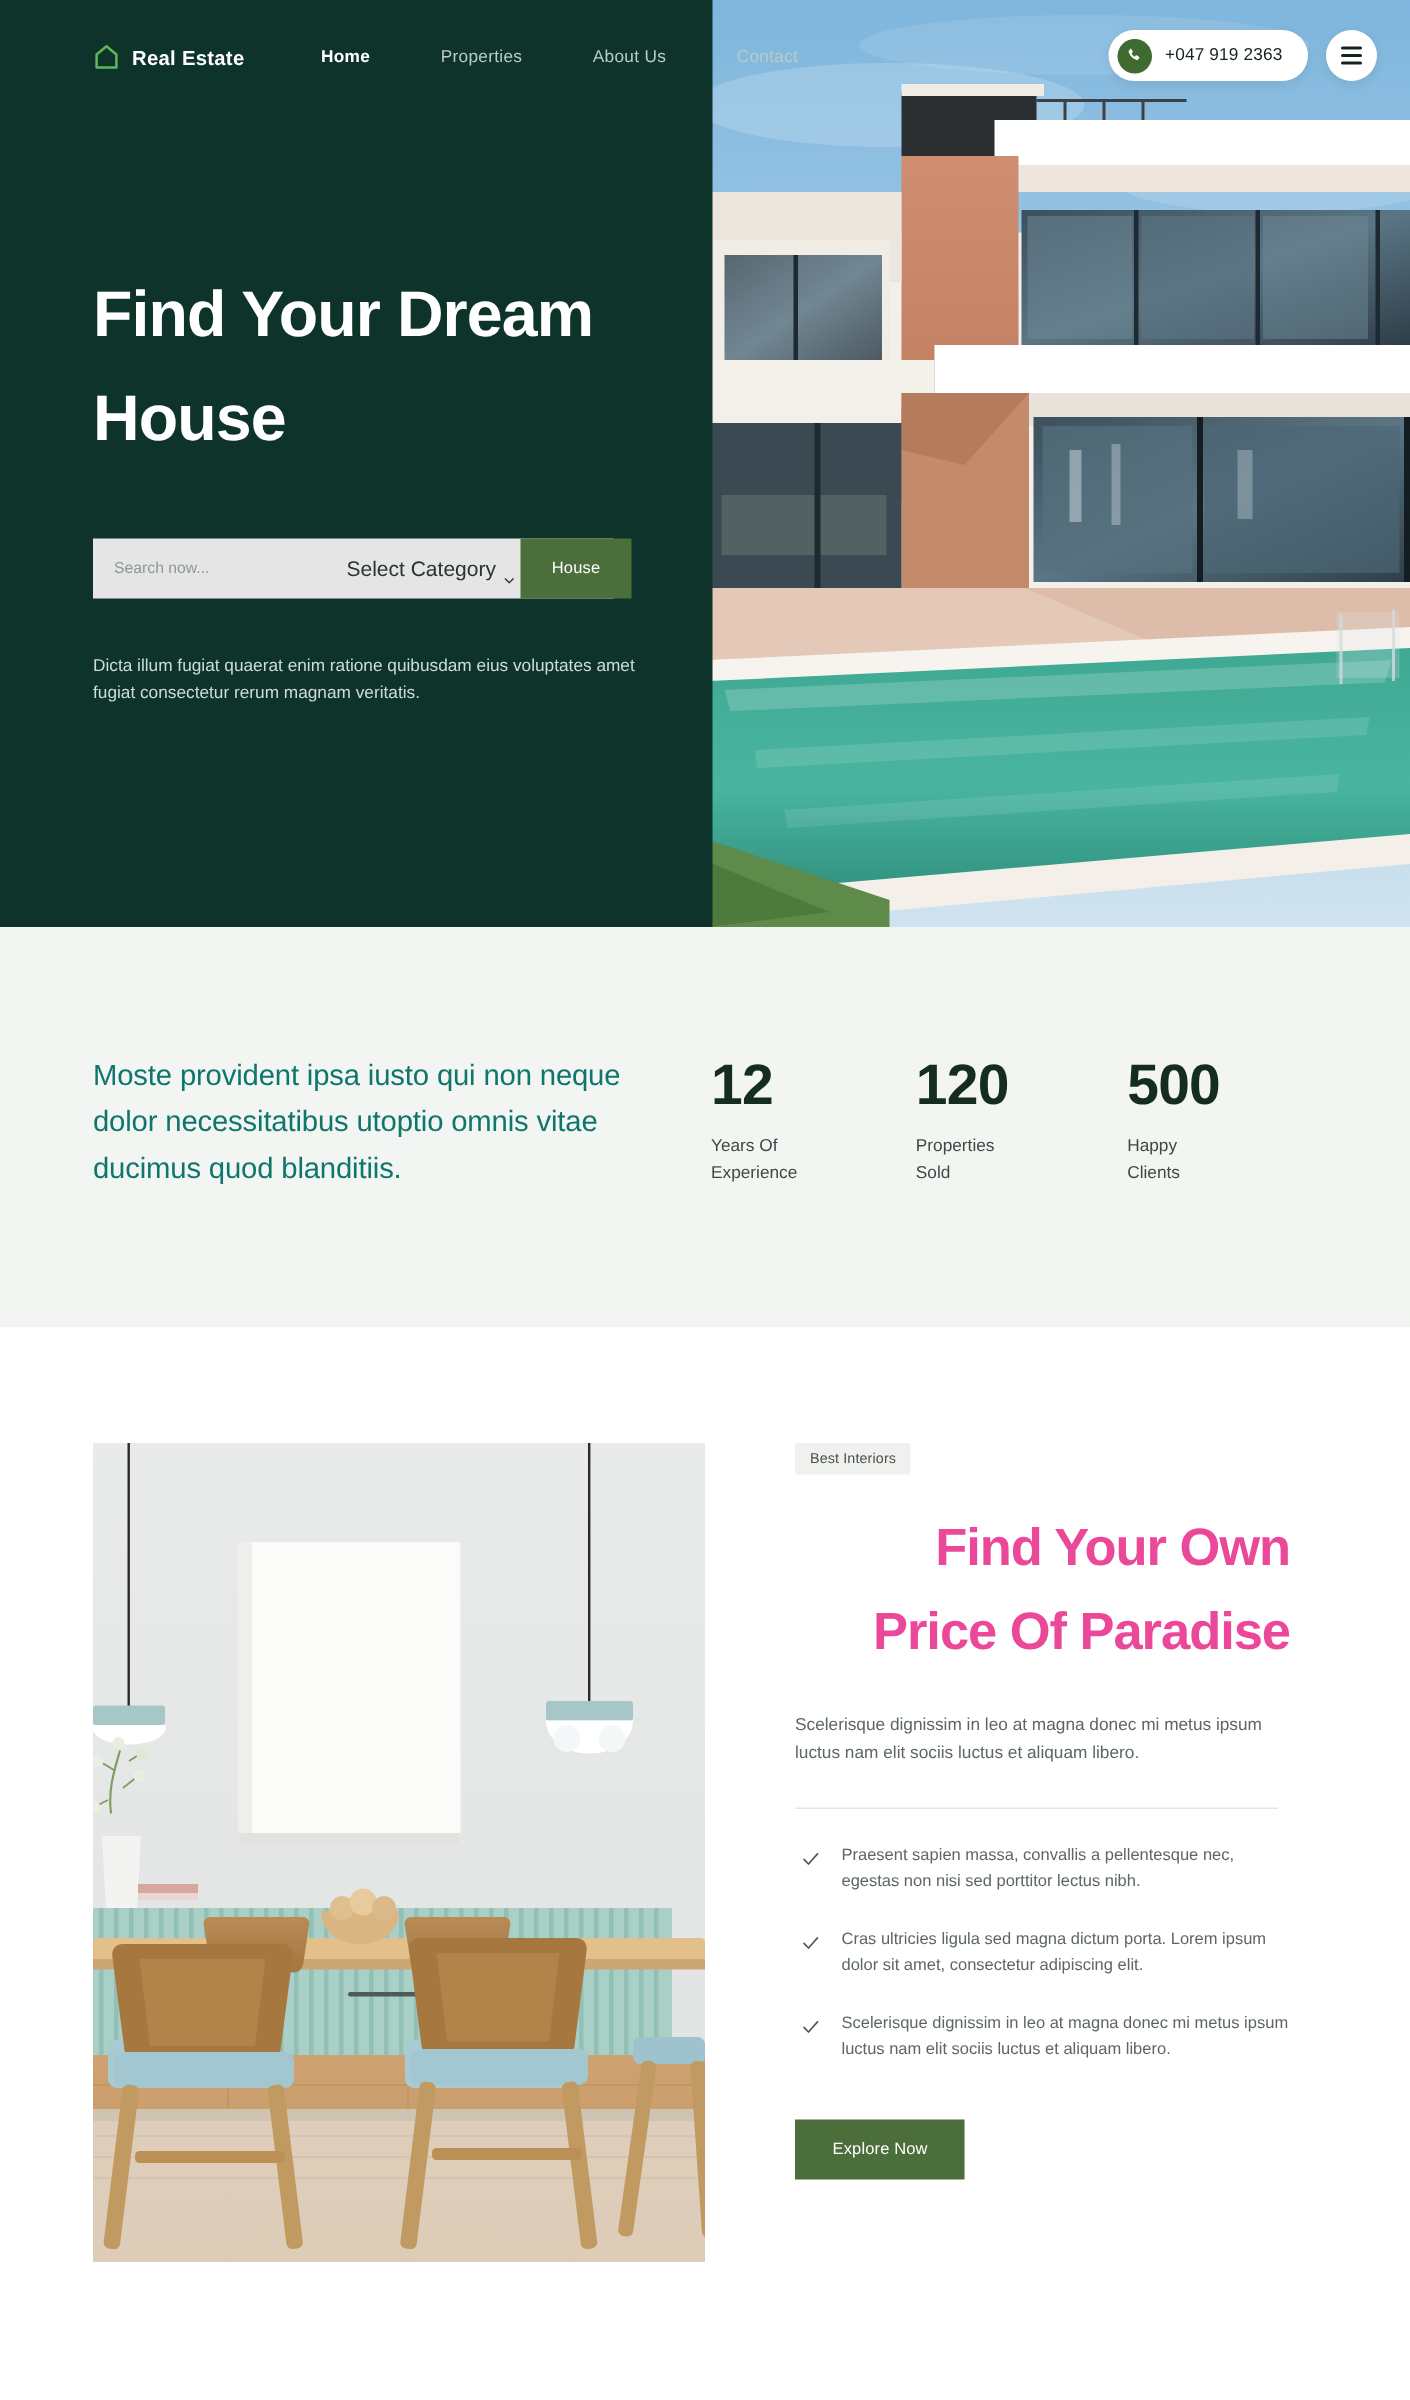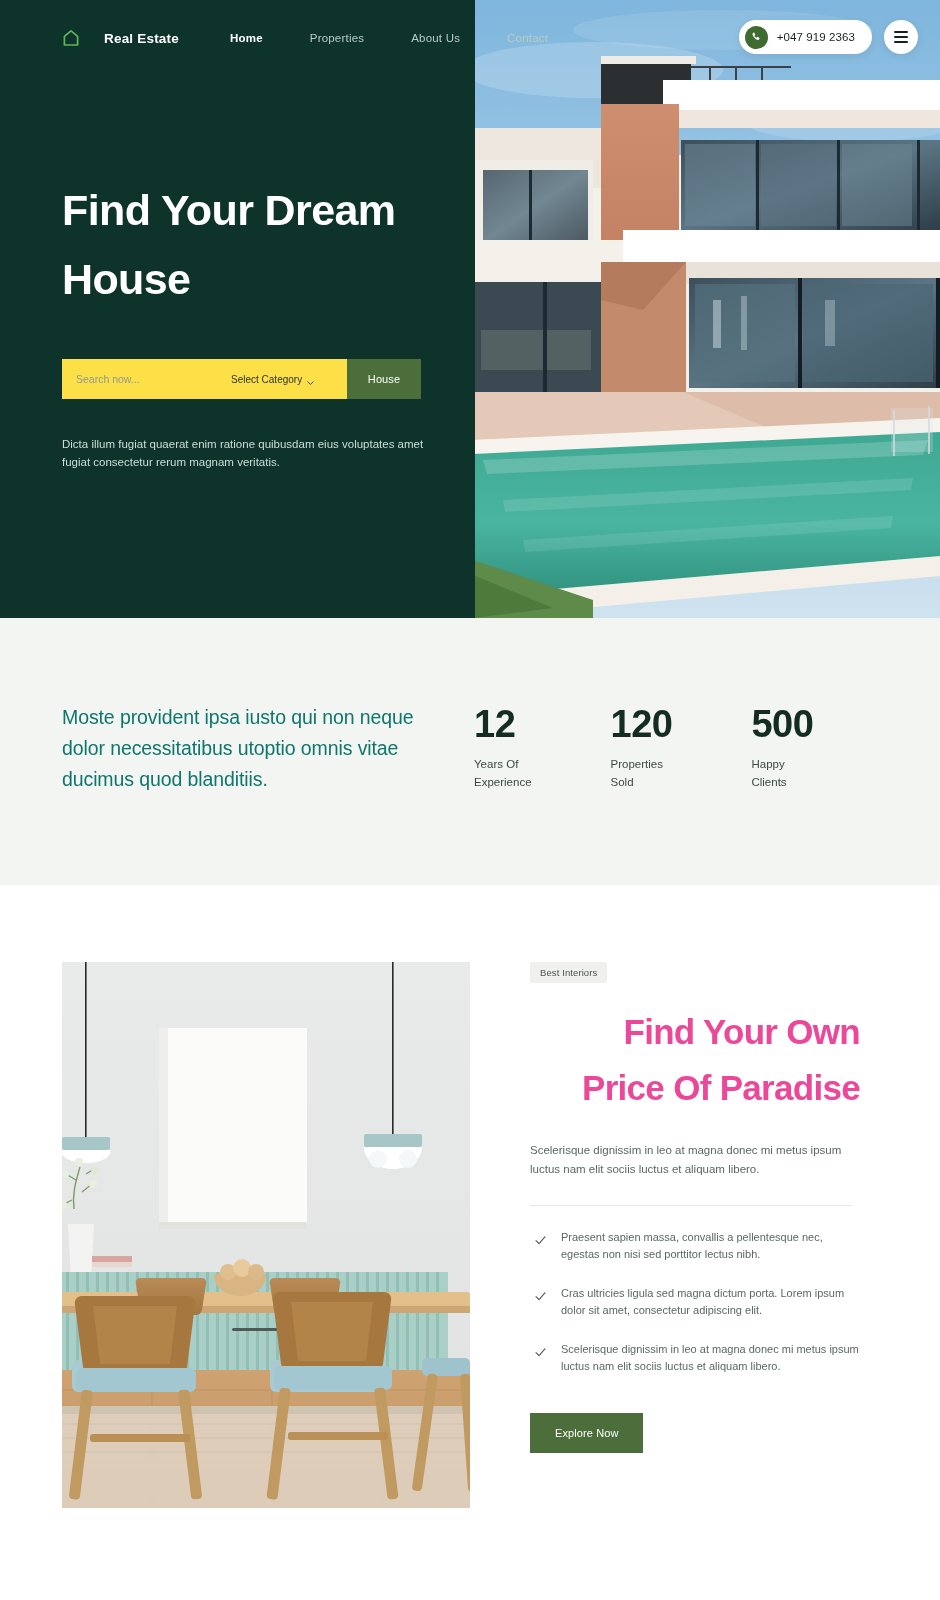--- a/index.html
+++ b/index.html
@@ -23,21 +23,21 @@
     position:absolute; left:473px; top:0; width:467px; height:618px;
     overflow:hidden; z-index:2;
   }
   .hero-photo svg { display:block; width:467px; height:618px; }
 
   
   .nav {
     position:absolute; top:0; left:0; width:940px; height:76px;
     display:flex; align-items:center; z-index:5;
   }
-  .logo { display:flex; align-items:center; gap:24px; margin-left:62px;justify-content:flex-end; }
+  .logo { display:flex; align-items:center; gap:8px; margin-left:62px;justify-content:flex-end; }
   .logo-icon { width:18px; height:18px; display:block; }
   .logo-text {
     color:#ffffff; font-size:13.5px; font-weight:bold; letter-spacing:.2px;
   }
   .nav-links { display:flex; align-items:center; margin-left:51px; }
   .nav-link {
     font-size:11.5px; color:#b9ccc4; text-decoration:none;
     padding:0 0; margin-right:47px; letter-spacing:.2px; white-space:nowrap;
   }
   .nav-link.active { color:#ffffff; font-weight:bold; }
@@ -66,31 +66,31 @@
   }
   .menu-btn i { display:block; width:14px; height:1.7px; background:#14231d; border-radius:1px; }
 
   
   .hero-content { position:absolute; left:62px; top:176px; width:400px; z-index:4; }
   .hero-title {
     font-size:43px; line-height:69px; font-weight:bold; color:#ffffff;
     letter-spacing:-.6px;
   }
   .search-bar {
-    margin-top:45px; width:347px; height:40px; background:#fde047;
+    margin-top:45px; width:347px; height:40px; background:#e5e5e5;
     display:flex; align-items:center; position:relative;
   }
   .search-input {
     border:none; outline:none; background:transparent;
     font-family:"Liberation Sans", sans-serif; font-size:10.5px; color:#5d6b66;
     padding-left:14px; width:165px; height:38px;
   }
   .search-input::placeholder { color:#8d9995; }
   .select-cat {
-    display:flex; align-items:center; gap:5px; font-size:10px; color:#28352f;
+    display:flex; align-items:center; gap:5px; font-size:14px; color:#28352f;
     cursor:pointer; margin-left:4px;
   }
   .chev { width:7px; height:5px; display:block; }
   .search-btn {
     margin-left:auto; position:absolute; right:-12px; top:0;
     width:74px; height:40px; background:#4c6e3b; color:#ffffff;
     border:none; font-family:"Liberation Sans", sans-serif;
     font-size:11px; cursor:pointer; letter-spacing:.1px;
   }
   .hero-desc {

